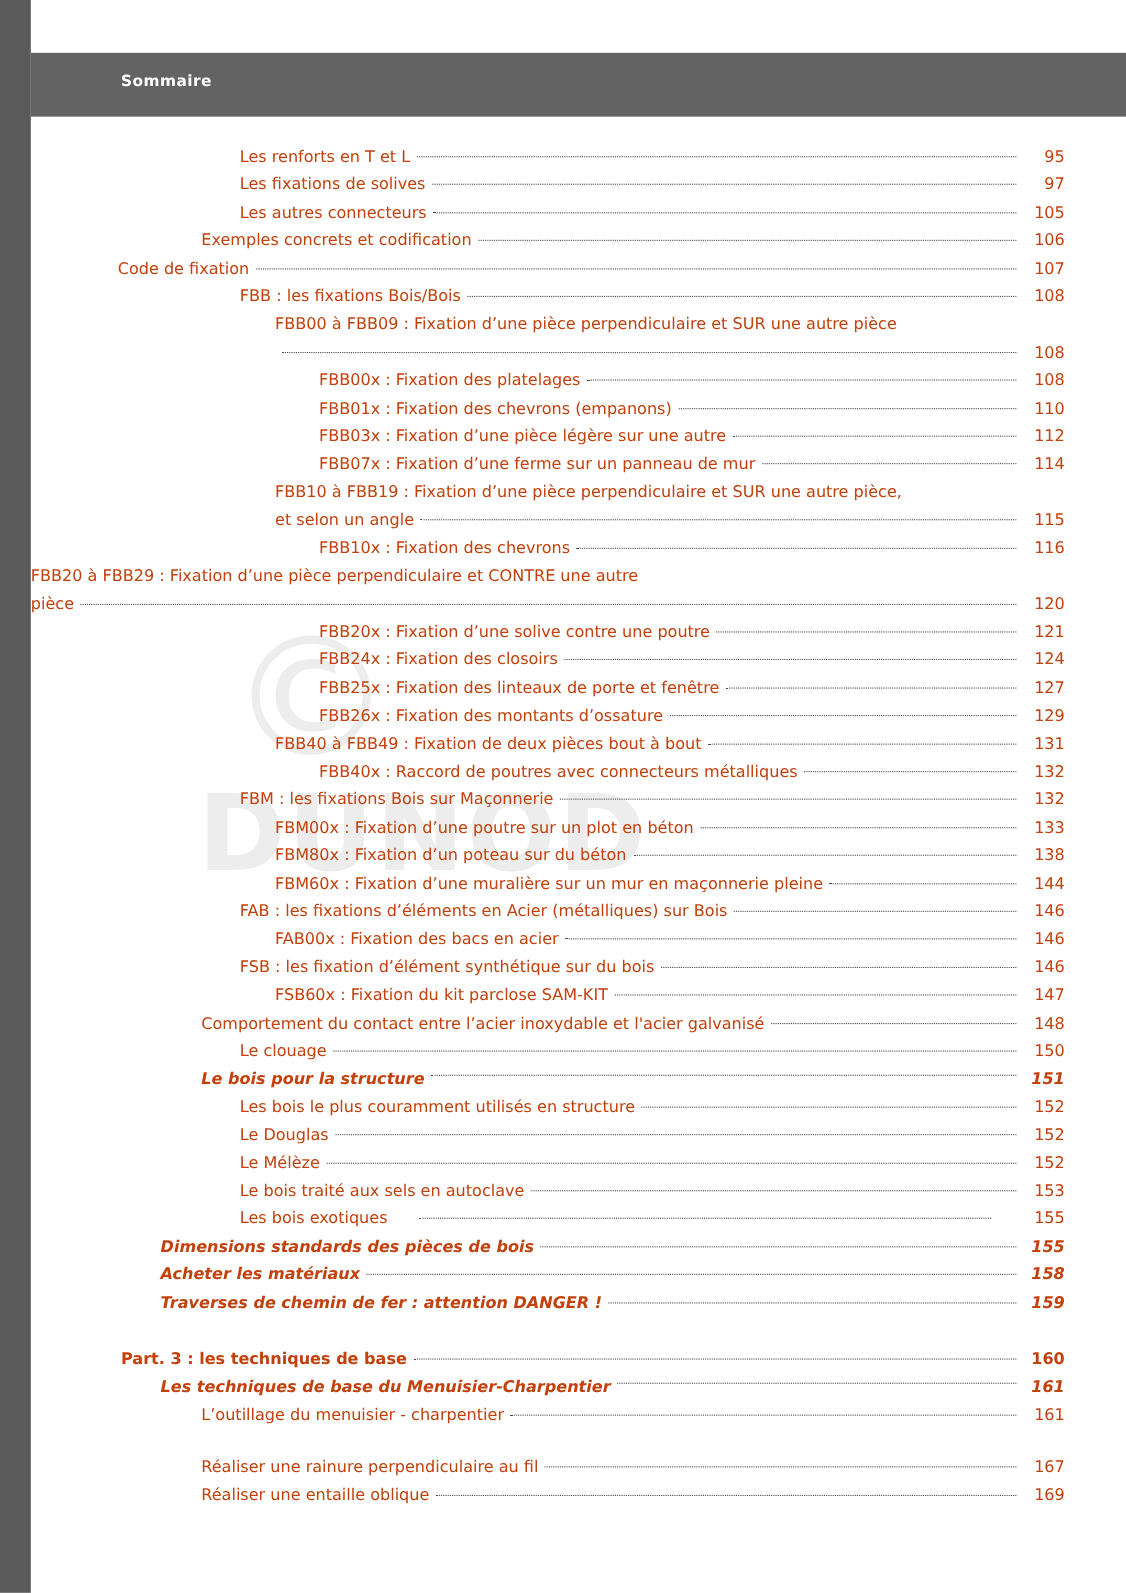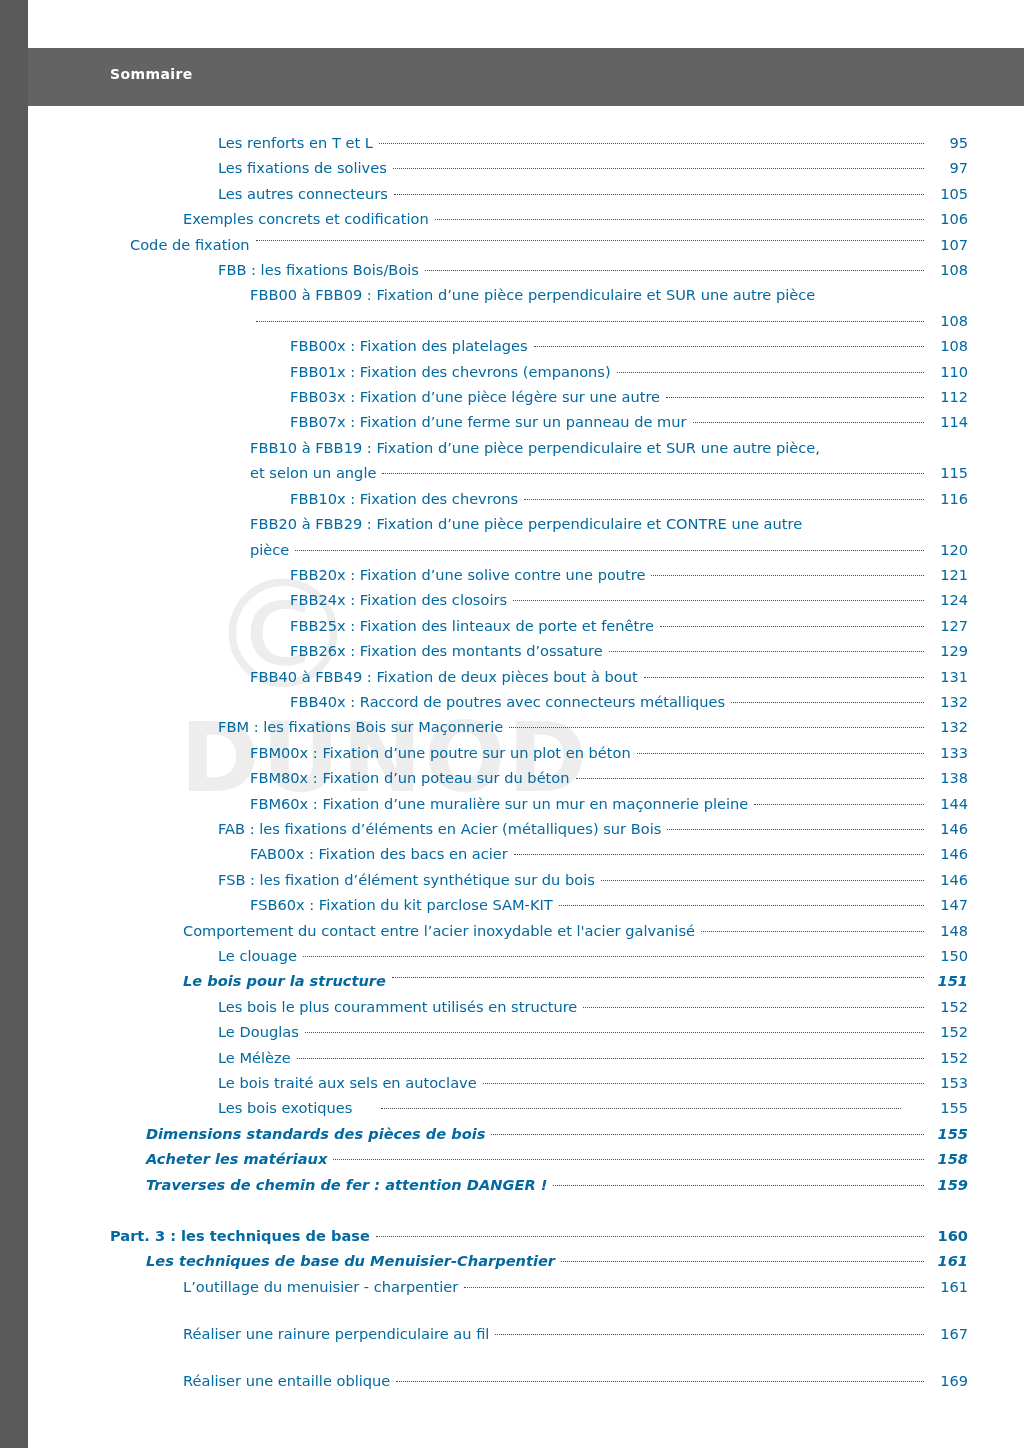--- a/index.html
+++ b/index.html
@@ -86,21 +86,21 @@
     position: absolute;
     left: 28px;
     top: 130px;
     width: 940px;
   }
   .toc-row {
     display: flex;
     align-items: baseline;
     font-size: 14.6px;
     line-height: 25.4px;
-    color: #0369a1;
+    color: #c2410c;
     white-space: nowrap;
   }
   .toc-row .label {
     flex: 0 0 auto;
     white-space: nowrap;
   }
   .toc-row .leader {
     flex: 1 1 auto;
     margin: 0 6px;
     position: relative;
@@ -167,21 +167,21 @@
       <div class="toc-row" style="padding-left: 190px;">
         <span class="label ">Les autres connecteurs</span>
         <span class="leader"></span>
         <span class="page-num ">105</span>
       </div>
       <div class="toc-row" style="padding-left: 155px;">
         <span class="label ">Exemples concrets et codification</span>
         <span class="leader"></span>
         <span class="page-num ">106</span>
       </div>
-      <div class="toc-row" style="padding-left: 102px; align-items: center;">
+      <div class="toc-row" style="padding-left: 79px;">
         <span class="label ">Code de fixation</span>
         <span class="leader"></span>
         <span class="page-num ">107</span>
       </div>
       <div class="toc-row" style="padding-left: 190px;">
         <span class="label ">FBB : les fixations Bois/Bois</span>
         <span class="leader"></span>
         <span class="page-num ">108</span>
       </div>
       <div class="toc-row wrap" style="padding-left: 222px;">
@@ -218,21 +218,21 @@
           <span class="label ">et selon un angle</span>
           <span class="leader"></span>
           <span class="page-num ">115</span>
         </div>
       </div>
       <div class="toc-row" style="padding-left: 262px;">
         <span class="label ">FBB10x : Fixation des chevrons</span>
         <span class="leader"></span>
         <span class="page-num ">116</span>
       </div>
-      <div class="toc-row wrap" style="padding-left: 222px;">
+      <div class="toc-row wrap" style="">
         <span class="line1 ">FBB20 à FBB29 : Fixation d’une pièce perpendiculaire et CONTRE une autre</span>
         <div class="line2">
           <span class="label ">pièce</span>
           <span class="leader"></span>
           <span class="page-num ">120</span>
         </div>
       </div>
       <div class="toc-row" style="padding-left: 262px;">
         <span class="label ">FBB20x : Fixation d’une solive contre une poutre</span>
         <span class="leader"></span>
@@ -357,35 +357,35 @@
         <span class="label bold-italic">Traverses de chemin de fer : attention DANGER !</span>
         <span class="leader"></span>
         <span class="page-num bold-italic">159</span>
       </div>
       <div class="spacer"></div>
       <div class="toc-row" style="padding-left: 82px;">
         <span class="label bold">Part. 3 : les techniques de base</span>
         <span class="leader"></span>
         <span class="page-num bold">160</span>
       </div>
-      <div class="toc-row" style="padding-left: 118px;">
+      <div class="toc-row" style="padding-left: 118px; align-items: center;">
         <span class="label bold-italic">Les techniques de base du Menuisier-Charpentier</span>
         <span class="leader"></span>
         <span class="page-num bold-italic">161</span>
       </div>
       <div class="toc-row" style="padding-left: 155px;">
         <span class="label ">L’outillage du menuisier - charpentier</span>
         <span class="leader"></span>
         <span class="page-num ">161</span>
       </div>
       <div class="toc-row" style="padding-left: 155px; margin-top: 22px;">
         <span class="label ">Réaliser une rainure perpendiculaire au fil</span>
         <span class="leader"></span>
         <span class="page-num ">167</span>
       </div>
-      <div class="toc-row" style="padding-left: 155px; margin-top: 21px;">
+      <div class="toc-row" style="padding-left: 155px;">
         <span class="label ">Réaliser une entaille oblique</span>
         <span class="leader"></span>
         <span class="page-num ">169</span>
       </div>
     </div>
 
 </div>
 
 </body></html>

